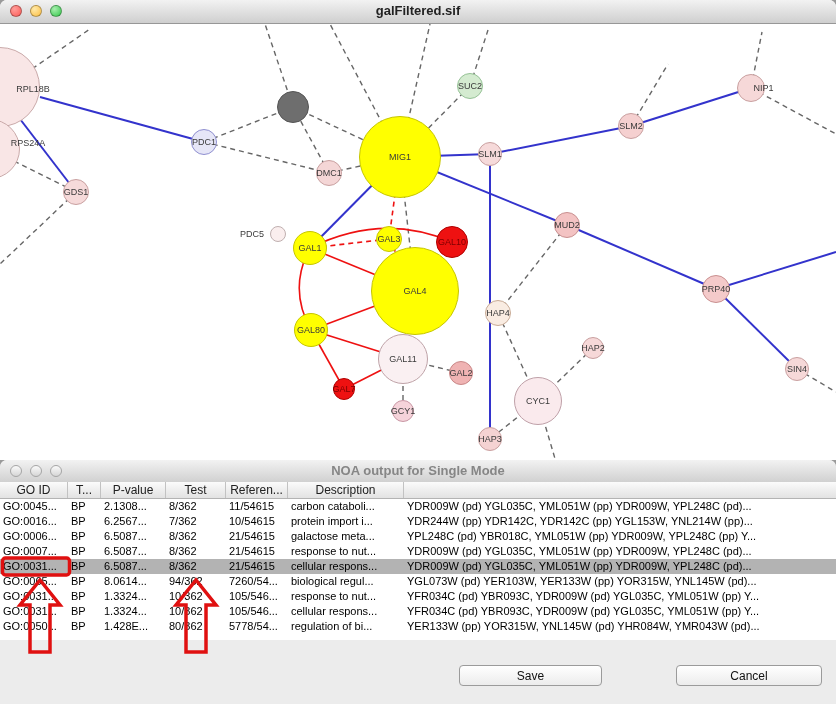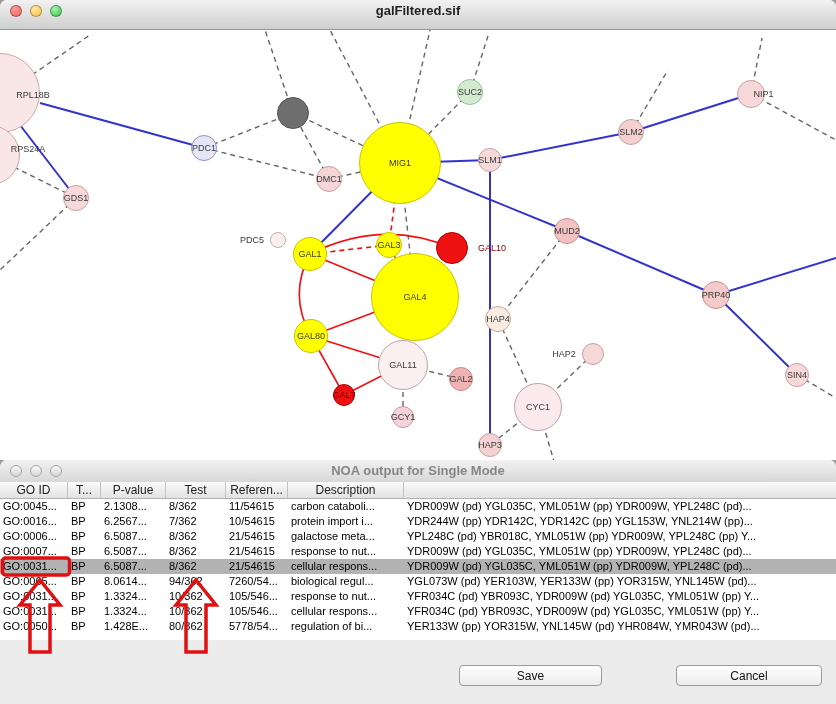--- a/index.html
+++ b/index.html
@@ -3,21 +3,21 @@
 <meta charset="utf-8">
 <style>
   html,body{margin:0;padding:0;}
   body{font-family:"Liberation Sans",sans-serif;background:#888;}
   .screen{position:relative;width:836px;height:704px;overflow:hidden;background:#9a9a9a;}
 
   
   .win{position:absolute;left:0;width:836px;overflow:hidden;border-radius:7px 7px 0 0;}
   .win-top{top:0;height:460px;background:#fff;}
   .win-bottom{top:460px;height:244px;background:#ececec;}
-  .titlebar{position:relative;height:30px;background:linear-gradient(#f2f2f2,#cfcfcf);
+  .titlebar{position:relative;height:24px;background:linear-gradient(#f2f2f2,#cfcfcf);
     border-bottom:1px solid #979797;box-sizing:border-box;}
   .title{position:absolute;left:0;right:0;top:0;line-height:21px;text-align:center;
     font-size:13px;color:#222;font-weight:bold;}
   .title.dim{color:#868686;font-weight:bold;}
   .lights{position:absolute;left:10px;top:5px;display:flex;gap:8px;z-index:5;}
   .light{width:12px;height:12px;border-radius:50%;box-sizing:border-box;border:1px solid rgba(0,0,0,.3);}
   .light.red{background:radial-gradient(circle at 35% 30%,#ff9d99,#fc5b57);}
   .light.yellow{background:radial-gradient(circle at 35% 30%,#ffe9a8,#fdbe41);}
   .light.green{background:radial-gradient(circle at 35% 30%,#a8eeae,#34c84a);}
   .light.off{background:linear-gradient(#fafafa,#d6d6d6);border-color:#a5a5a5;}
@@ -151,29 +151,29 @@
         <span class="node-label" style="left: 716px; top: 265px;">PRP40</span>
         <div class="node" style="left: 785px; top: 333px; height: 24px; width: 24px; background: rgb(246, 216, 216); border-color: rgb(201, 160, 160);"></div>
         <span class="node-label" style="left: 797px; top: 345px;">SIN4</span>
         <div class="node" style="left: 270px; top: 202px; height: 16px; width: 16px; background: rgb(250, 238, 238); border-color: rgb(192, 176, 176);"></div>
         <span class="node-label" style="left: 252px; top: 210px;">PDC5</span>
         <div class="node" style="left: 293px; top: 207px; height: 34px; width: 34px; background: rgb(255, 255, 0); border-color: rgb(198, 198, 0);"></div>
         <span class="node-label" style="left: 310px; top: 224px;">GAL1</span>
         <div class="node" style="left: 376px; top: 202px; height: 26px; width: 26px; background: rgb(255, 255, 0); border-color: rgb(198, 198, 0);"></div>
         <span class="node-label" style="left: 389px; top: 215px;">GAL3</span>
         <div class="node" style="left: 436px; top: 202px; height: 32px; width: 32px; background: rgb(238, 17, 17); border-color: rgb(176, 0, 0);"></div>
-        <span class="node-label" style="left: 452px; top: 218px; color: rgb(125, 0, 0); margin-left: 40px;">GAL10</span>
+        <span class="node-label" style="left: 452px; top: 218px; color: rgb(125, 0, 0);">GAL10</span>
         <div class="node" style="left: 371px; top: 223px; height: 88px; width: 88px; background: rgb(255, 255, 0); border-color: rgb(198, 198, 0);"></div>
         <span class="node-label" style="left: 415px; top: 267px;">GAL4</span>
         <div class="node" style="left: 294px; top: 289px; height: 34px; width: 34px; background: rgb(255, 255, 0); border-color: rgb(198, 198, 0);"></div>
         <span class="node-label" style="left: 311px; top: 306px;">GAL80</span>
         <div class="node" style="left: 485px; top: 276px; height: 26px; width: 26px; background: rgb(249, 236, 226); border-color: rgb(201, 171, 150);"></div>
         <span class="node-label" style="left: 498px; top: 289px;">HAP4</span>
         <div class="node" style="left: 582px; top: 313px; height: 22px; width: 22px; background: rgb(246, 216, 216); border-color: rgb(201, 160, 160);"></div>
-        <span class="node-label" style="left: 564px; top: 324px; text-align: center;">HAP2</span>
+        <span class="node-label" style="left: 593px; top: 324px; text-align: center;">HAP2</span>
         <div class="node" style="left: 378px; top: 310px; height: 50px; width: 50px; background: rgb(250, 240, 242); border-color: rgb(191, 163, 168);"></div>
         <span class="node-label" style="left: 403px; top: 335px;">GAL11</span>
         <div class="node" style="left: 449px; top: 337px; height: 24px; width: 24px; background: rgb(239, 179, 179); border-color: rgb(201, 136, 136);"></div>
         <span class="node-label" style="left: 461px; top: 349px;">GAL2</span>
         <div class="node" style="left: 333px; top: 354px; height: 22px; width: 22px; background: rgb(238, 17, 17); border-color: rgb(176, 0, 0);"></div>
         <span class="node-label" style="left: 344px; top: 365px; color: rgb(125, 0, 0);">GAL7</span>
         <div class="node" style="left: 392px; top: 376px; height: 22px; width: 22px; background: rgb(245, 211, 218); border-color: rgb(201, 152, 165);"></div>
         <span class="node-label" style="left: 403px; top: 387px;">GCY1</span>
         <div class="node" style="left: 514px; top: 353px; height: 48px; width: 48px; background: rgb(250, 234, 237); border-color: rgb(191, 160, 168);"></div>
         <span class="node-label" style="left: 538px; top: 377px;">CYC1</span>

